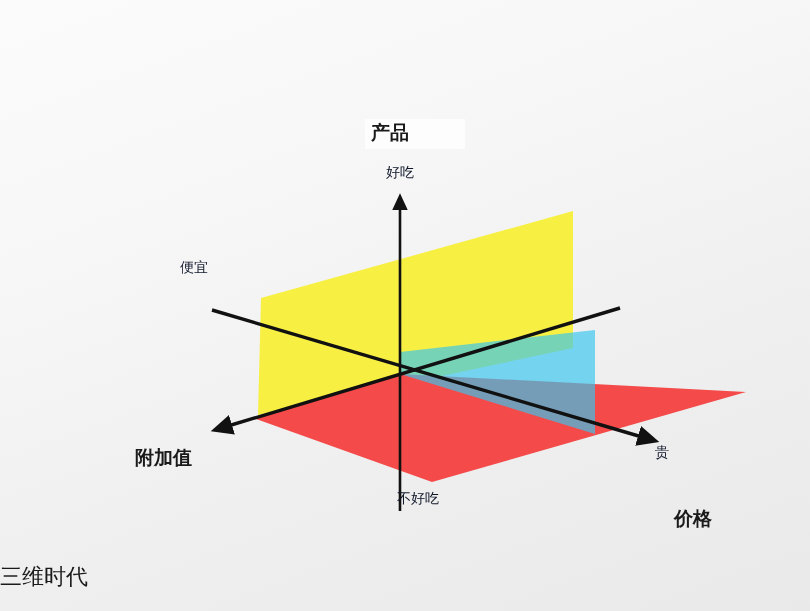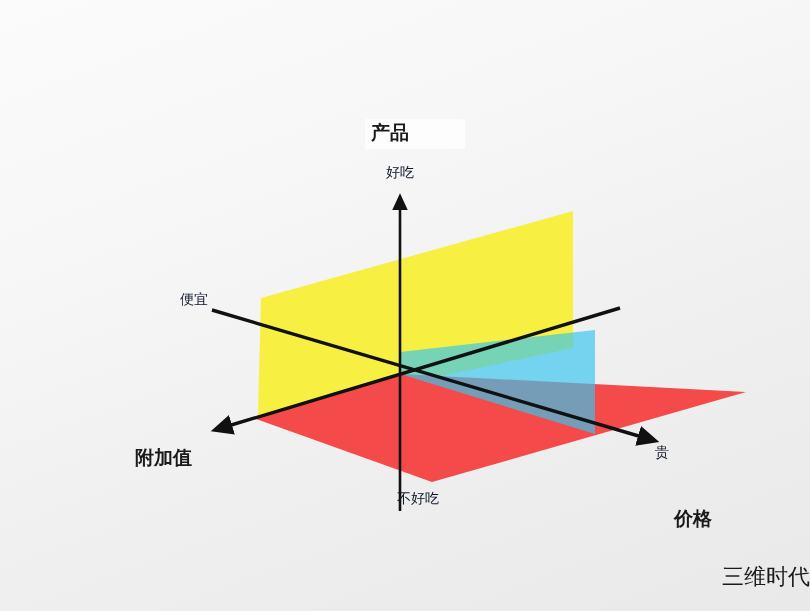--- a/index.html
+++ b/index.html
@@ -93,21 +93,21 @@
   .lbl-good-taste {
     left: 386px;
     top: 165px;
   }
   .lbl-bad-taste {
     left: 397px;
     top: 491px;
   }
   .lbl-cheap {
     left: 180px;
-    top: 292px;
+    top: 260px;
   }
   .lbl-expensive {
     left: 655px;
     top: 445px;
   }
   .lbl-added-value {
     left: 135px;
     top: 450px;
     font-family: Liberation Mono, monospace;
   }
@@ -115,21 +115,21 @@
     left: 674px;
     top: 509px;
   }
 
   
   .footer-caption {
     position: absolute;
     left: 0;
     top: 566px;
     width: 810px;
-    text-align: right;
+    text-align: left;
     font-size: 22px;
     color: #1a1a1a;
     font-weight: 400;
     line-height: 1;
   }
 </style>
 </head>
 <body>
 
 <div id="slide">

